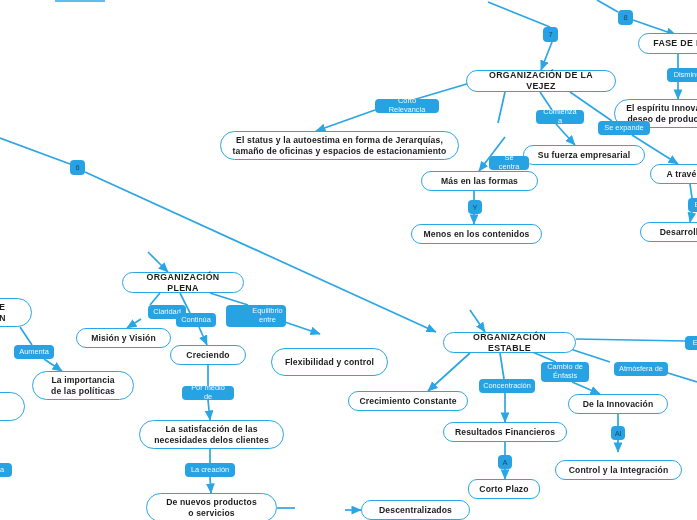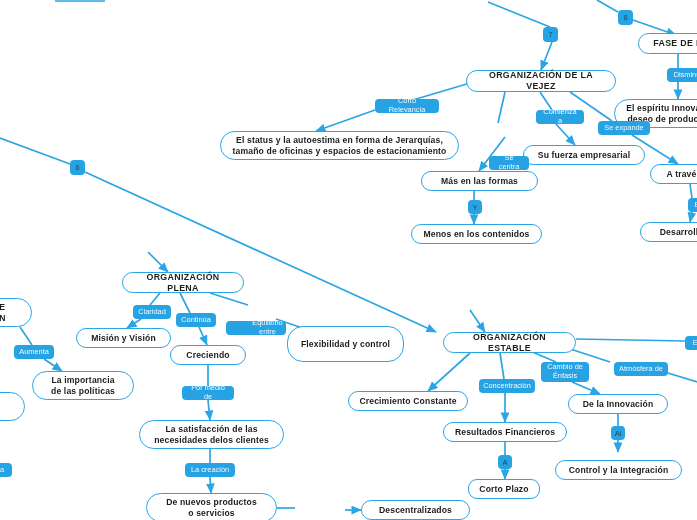--- a/index.html
+++ b/index.html
@@ -129,21 +129,21 @@
       <div class="node" style="left: 421px; top: 171px; width: 117px; height: 20px;">Más en las formas</div>
       <div class="node" style="left: 411px; top: 224px; width: 131px; height: 20px;">Menos en los contenidos</div>
       <div class="node title" style="left: 638px; top: 33px; width: 80px; height: 21px;">FASE DE R</div>
       <div class="node" style="left: 614px; top: 99px; width: 104px; height: 29px;">El espíritu Innovad
 deseo de producir</div>
       <div class="node" style="left: 650px; top: 164px; width: 68px; height: 20px;">A través</div>
       <div class="node" style="left: 640px; top: 222px; width: 78px; height: 20px;">Desarroll</div>
       <div class="node title" style="left: 122px; top: 272px; width: 122px; height: 21px;">ORGANIZACIÓN PLENA</div>
       <div class="node" style="left: 76px; top: 328px; width: 95px; height: 20px;">Misión y Visión</div>
       <div class="node" style="left: 170px; top: 345px; width: 76px; height: 20px;">Creciendo</div>
-      <div class="node" style="left: 271px; top: 326px; width: 117px; height: 36px; margin-left: 16px;">Flexibilidad y control</div>
+      <div class="node" style="left: 271px; top: 348px; width: 117px; height: 28px;">Flexibilidad y control</div>
       <div class="node" style="left: 32px; top: 371px; width: 102px; height: 29px;">La importancia
 de las políticas</div>
       <div class="node" style="left: 139px; top: 420px; width: 145px; height: 29px;">La satisfacción de las
 necesidades delos clientes</div>
       <div class="node" style="left: 146px; top: 493px; width: 131px; height: 29px;">De nuevos productos
 o servicios</div>
       <div class="node" style="left: 361px; top: 500px; width: 109px; height: 20px;">Descentralizados</div>
       <div class="node title" style="left: 443px; top: 332px; width: 133px; height: 21px;">ORGANIZACIÓN ESTABLE</div>
       <div class="node" style="left: 348px; top: 391px; width: 120px; height: 20px;">Crecimiento Constante</div>
       <div class="node" style="left: 443px; top: 422px; width: 124px; height: 20px;">Resultados Financieros</div>
@@ -152,23 +152,23 @@
       <div class="node" style="left: 555px; top: 452px; width: 127px; height: 20px; margin-top: 8px;">Control y la Integración</div>
       <div class="node" style="left: -34px; top: 298px; width: 66px; height: 29px;"> DE
 ÓN</div>
       <div class="node" style="left: -40px; top: 392px; width: 65px; height: 29px;">es
 es</div>
       <div class="lbl" style="left: 375px; top: 99px; width: 64px; height: 14px;">Corto Relevancia</div>
       <div class="lbl" style="left: 489px; top: 123px; width: 40px; height: 14px; margin-top: 33px;">Se centra</div>
       <div class="lbl" style="left: 536px; top: 110px; width: 48px; height: 14px;">Comienza a</div>
       <div class="lbl" style="left: 598px; top: 121px; width: 52px; height: 14px;">Se expande</div>
       <div class="lbl" style="left: 667px; top: 68px; width: 40px; height: 14px;">Disminu</div>
-      <div class="lbl" style="left: 133px; top: 305px; width: 38px; height: 14px;">Claridad</div>
+      <div class="lbl" style="left: 148px; top: 305px; width: 38px; height: 14px;">Claridad</div>
       <div class="lbl" style="left: 176px; top: 313px; width: 40px; height: 14px;">Continúa</div>
-      <div class="lbl" style="left: 226px; top: 321px; width: 60px; height: 14px; padding-left: 28px;">Equilibrio entre</div>
+      <div class="lbl" style="left: 226px; top: 305px; width: 60px; height: 22px; padding-left: 28px;">Equilibrio entre</div>
       <div class="lbl" style="left: 14px; top: 345px; width: 40px; height: 14px;">Aumenta</div>
       <div class="lbl" style="left: 182px; top: 386px; width: 52px; height: 14px;">Por medio de</div>
       <div class="lbl" style="left: 185px; top: 463px; width: 50px; height: 14px;">La creación</div>
       <div class="lbl" style="left: 295px; top: 500px; width: 50px; height: 20px; margin-top: 27px;">Los nuevos
 Productos</div>
       <div class="lbl" style="left: 479px; top: 379px; width: 56px; height: 14px;">Concentración</div>
       <div class="lbl" style="left: 541px; top: 362px; width: 48px; height: 20px;">Cambio de
 Énfasis</div>
       <div class="lbl" style="left: 604px; top: 362px; width: 54px; height: 14px; margin-left: 10px;">Atmósfera de</div>
       <div class="lbl" style="left: 685px; top: 336px; width: 22px; height: 14px;">El</div>

